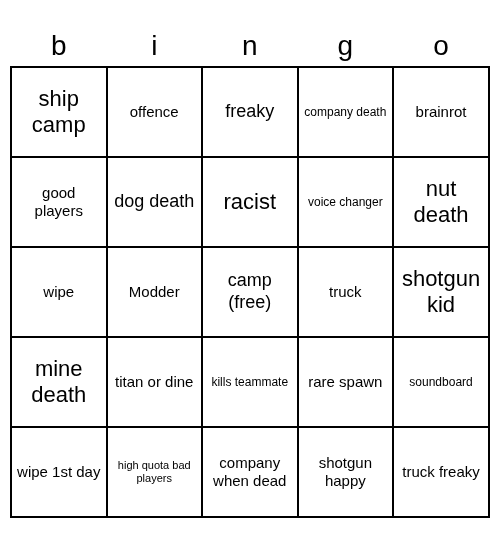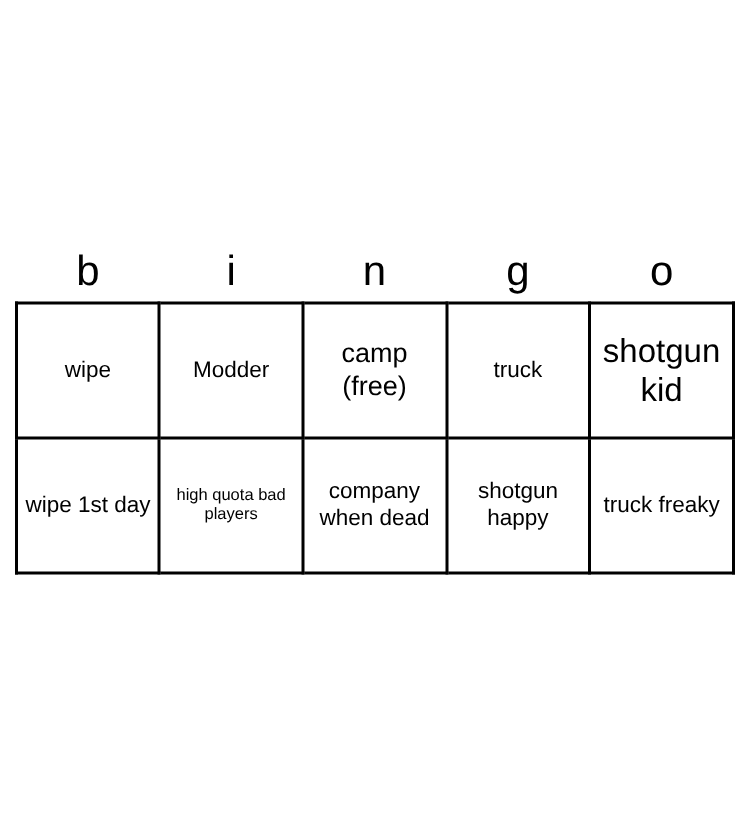--- a/index.html
+++ b/index.html
@@ -76,35 +76,86 @@
   <thead>
     <tr class="header-row">
     <th>b</th>
         <th>i</th>
         <th>n</th>
         <th>g</th>
         <th>o</th>
       </tr>
   </thead>
   <tbody id="bingo-body">
+  <tr>
+        <td>
+          <div class="cell-text size-xl">ship camp</div>
+        </td>
+        <td>
+          <div class="cell-text size-md">offence</div>
+        </td>
+        <td>
+          <div class="cell-text size-lg">freaky</div>
+        </td>
+        <td>
+          <div class="cell-text size-sm">company death</div>
+        </td>
+        <td>
+          <div class="cell-text size-md">brainrot</div>
+        </td>
+      </tr>
+      <tr>
+        <td>
+          <div class="cell-text size-md">good players</div>
+        </td>
+        <td>
+          <div class="cell-text size-lg">dog death</div>
+        </td>
+        <td>
+          <div class="cell-text size-xl">racist</div>
+        </td>
+        <td>
+          <div class="cell-text size-sm">voice changer</div>
+        </td>
+        <td>
+          <div class="cell-text size-xl">nut death</div>
+        </td>
+      </tr>
       <tr>
         <td>
           <div class="cell-text size-md">wipe</div>
         </td>
         <td>
           <div class="cell-text size-md">Modder</div>
         </td>
         <td>
           <div class="cell-text size-lg">camp (free)</div>
         </td>
         <td>
           <div class="cell-text size-md">truck</div>
         </td>
         <td>
           <div class="cell-text size-xl">shotgun kid</div>
+        </td>
+      </tr>
+      <tr>
+        <td>
+          <div class="cell-text size-xl">mine death</div>
+        </td>
+        <td>
+          <div class="cell-text size-md">titan or dine</div>
+        </td>
+        <td>
+          <div class="cell-text size-sm">kills teammate</div>
+        </td>
+        <td>
+          <div class="cell-text size-md">rare spawn</div>
+        </td>
+        <td>
+          <div class="cell-text size-sm">soundboard</div>
         </td>
       </tr>
       <tr>
         <td>
           <div class="cell-text size-md">wipe 1st day</div>
         </td>
         <td>
           <div class="cell-text size-xs">high quota bad players</div>
         </td>
         <td>

